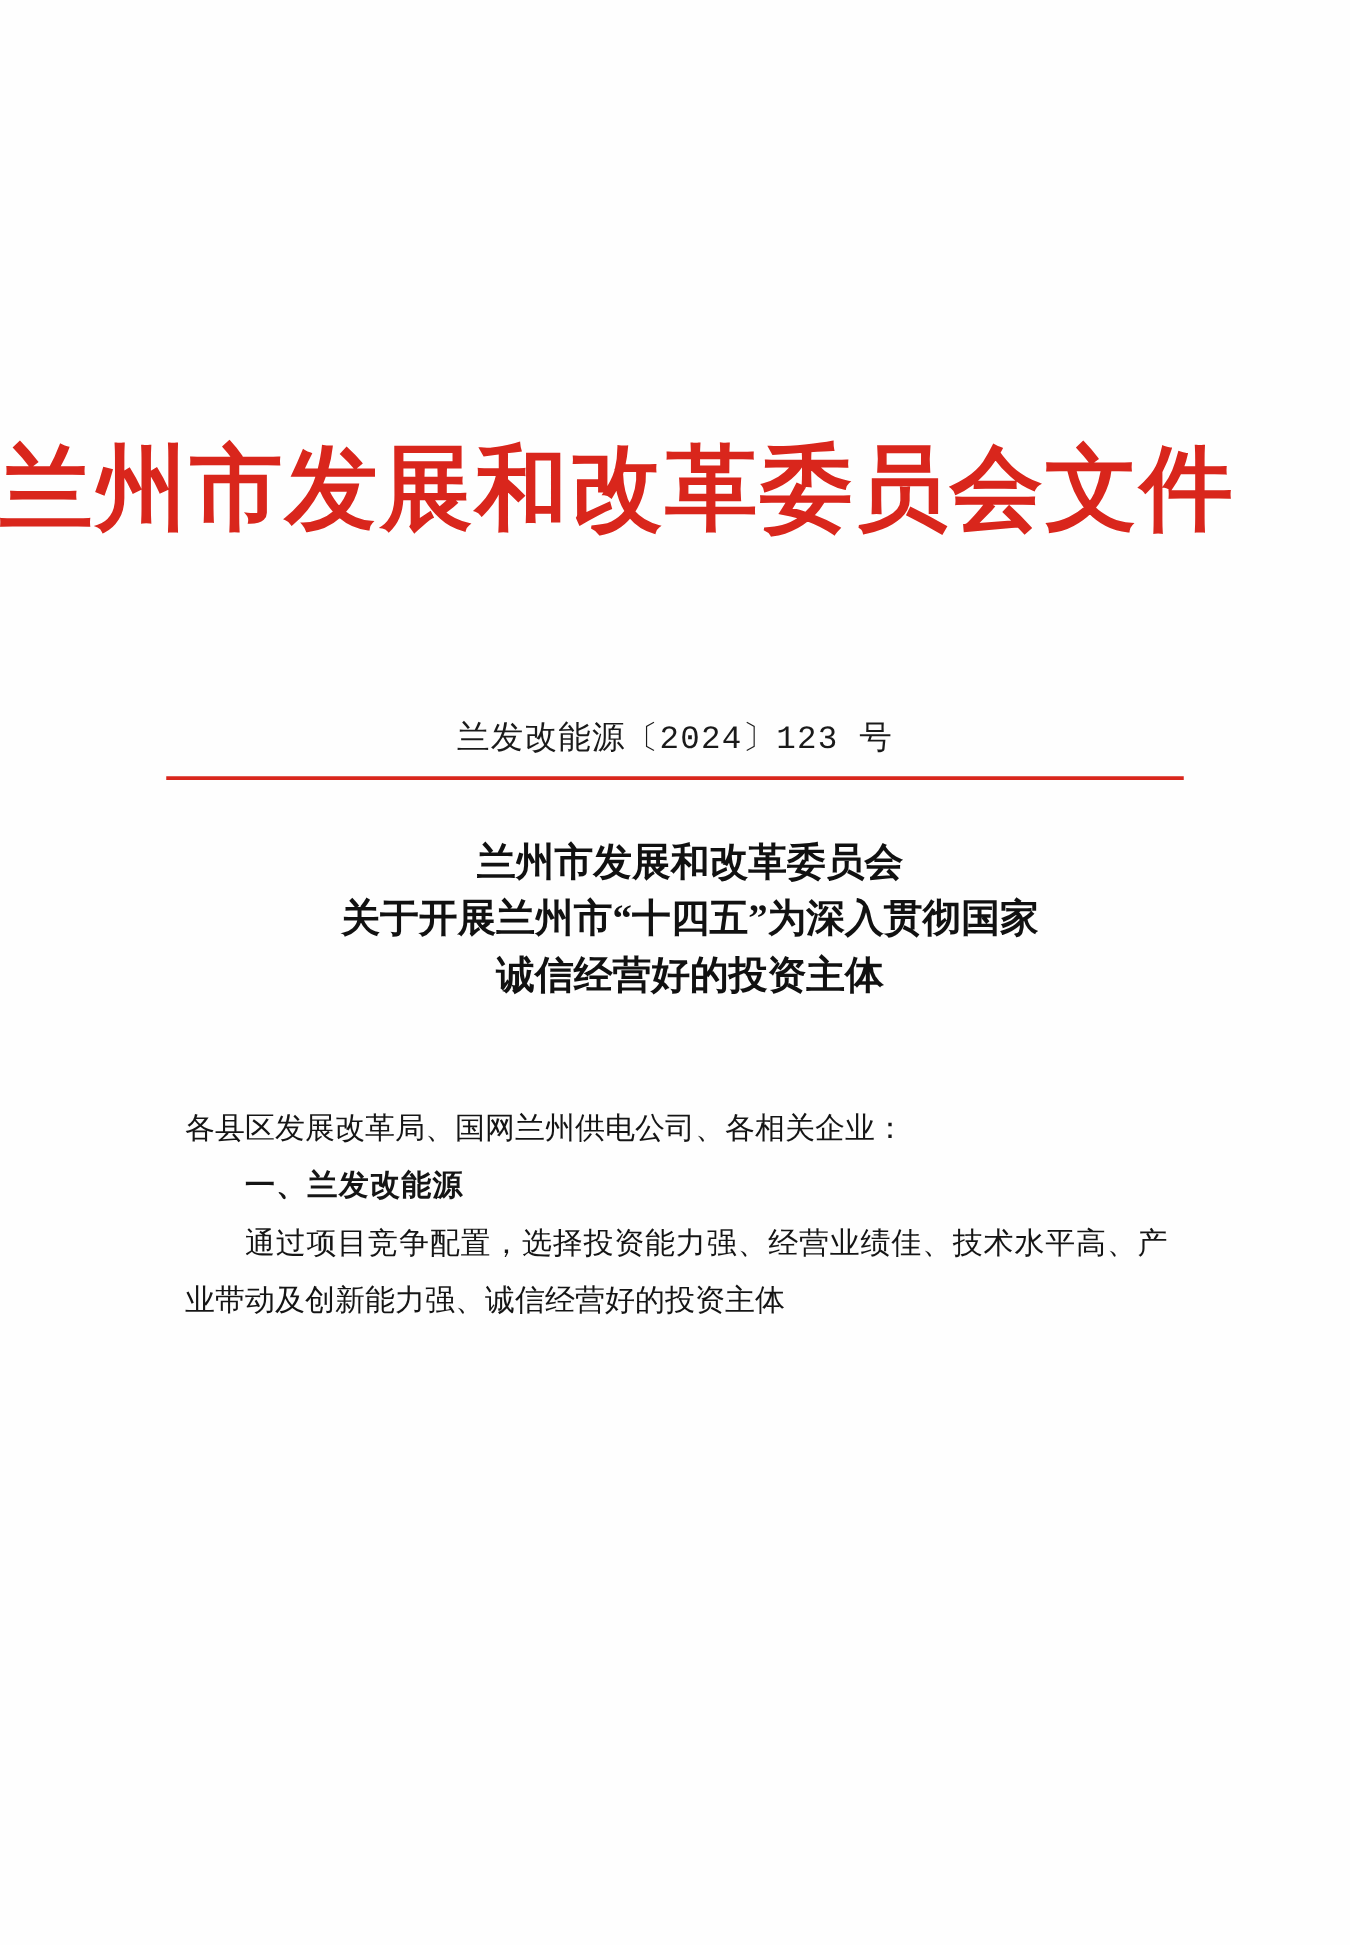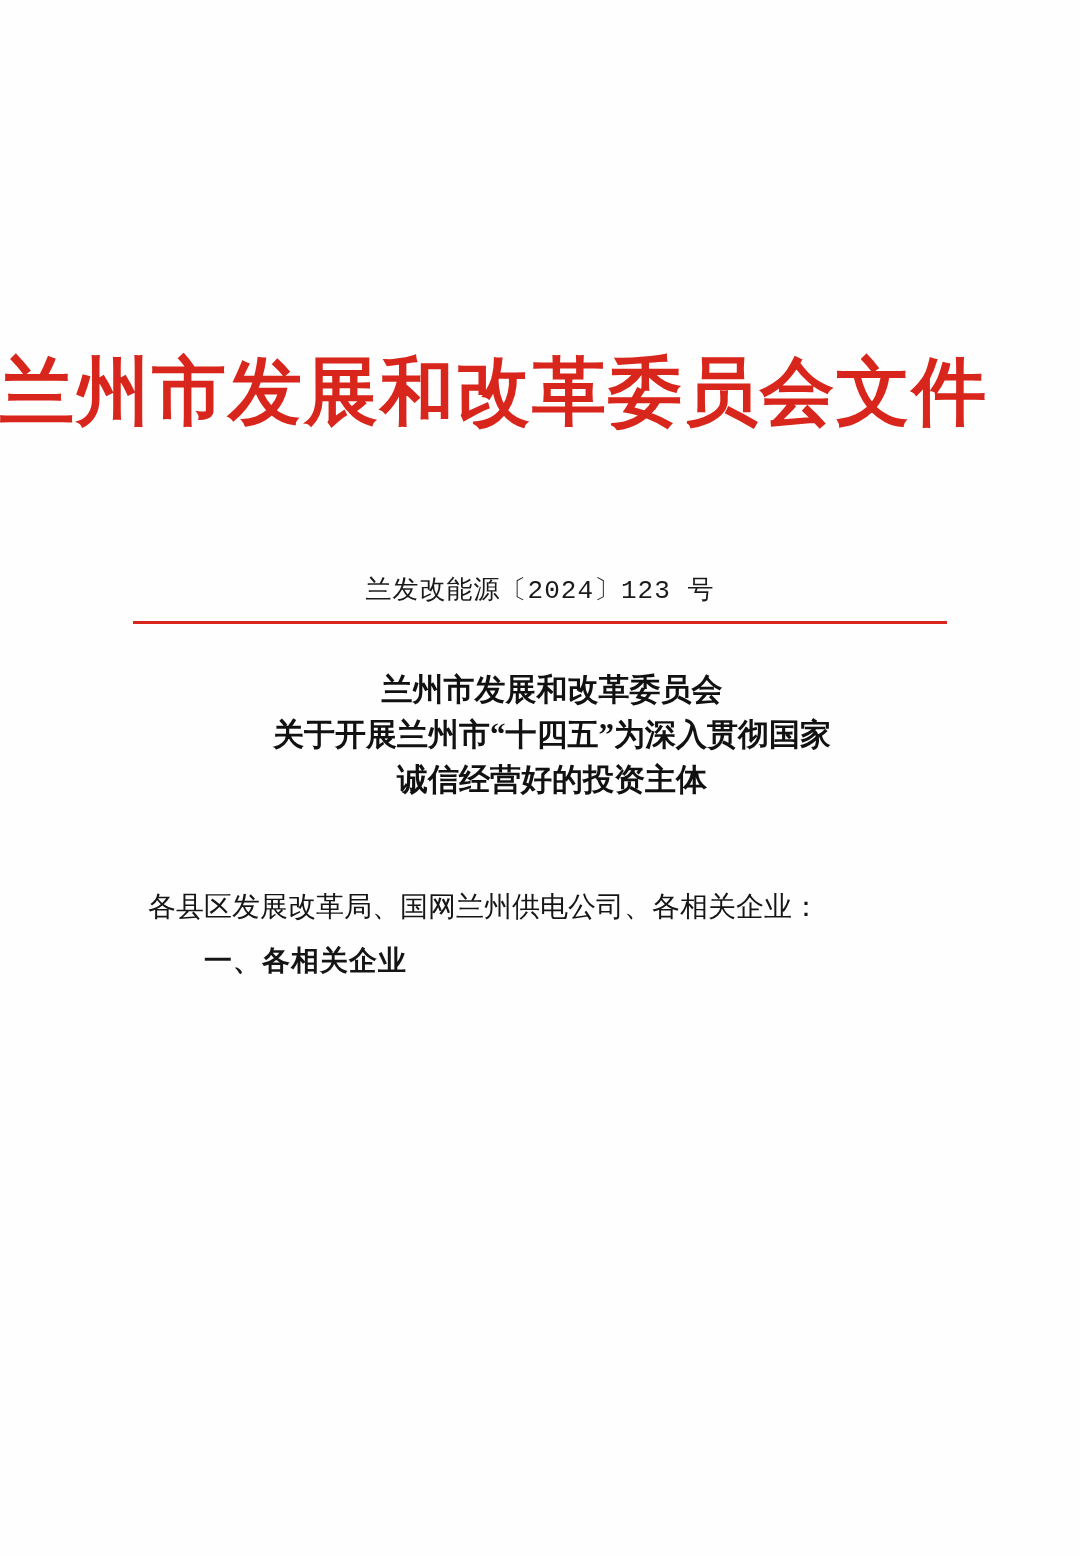--- a/index.html
+++ b/index.html
@@ -77,21 +77,21 @@
     padding-left: 12px;
   }
   .doc-title .line { display: block; white-space: nowrap; }
 
   
   .body-text {
     position: absolute;
     top: 880px;
     left: 148px;
     width: 786px;
-    font-size: 28px;
+    font-size: 24px;
     line-height: 1.92;
     color: #151515;
     text-align: justify;
     font-family: "Liberation Serif", "DejaVu Serif", serif;
   }
   .body-text p {
     margin: 0;
   }
   .indent { text-indent: 2em; }
   .heading {
@@ -112,16 +112,17 @@
   <div class="red-rule"></div>
 
   <div class="doc-title">
     <span class="line">兰州市发展和改革委员会</span>
     <span class="line">关于开展兰州市“十四五”为深入贯彻国家</span>
     <span class="line">诚信经营好的投资主体</span>
   </div>
 
   <div class="body-text">
     <p>各县区发展改革局、国网兰州供电公司、各相关企业：</p>
-    <p class="heading">一、各相关企业</p>
+    <p class="heading">一、兰发改能源</p>
+    <p class="indent">通过项目竞争配置，选择投资能力强、经营业绩佳、技术水平高、产业带动及创新能力强、诚信经营好的投资主体</p>
   </div>
 
 </div>
 
 </body></html>

